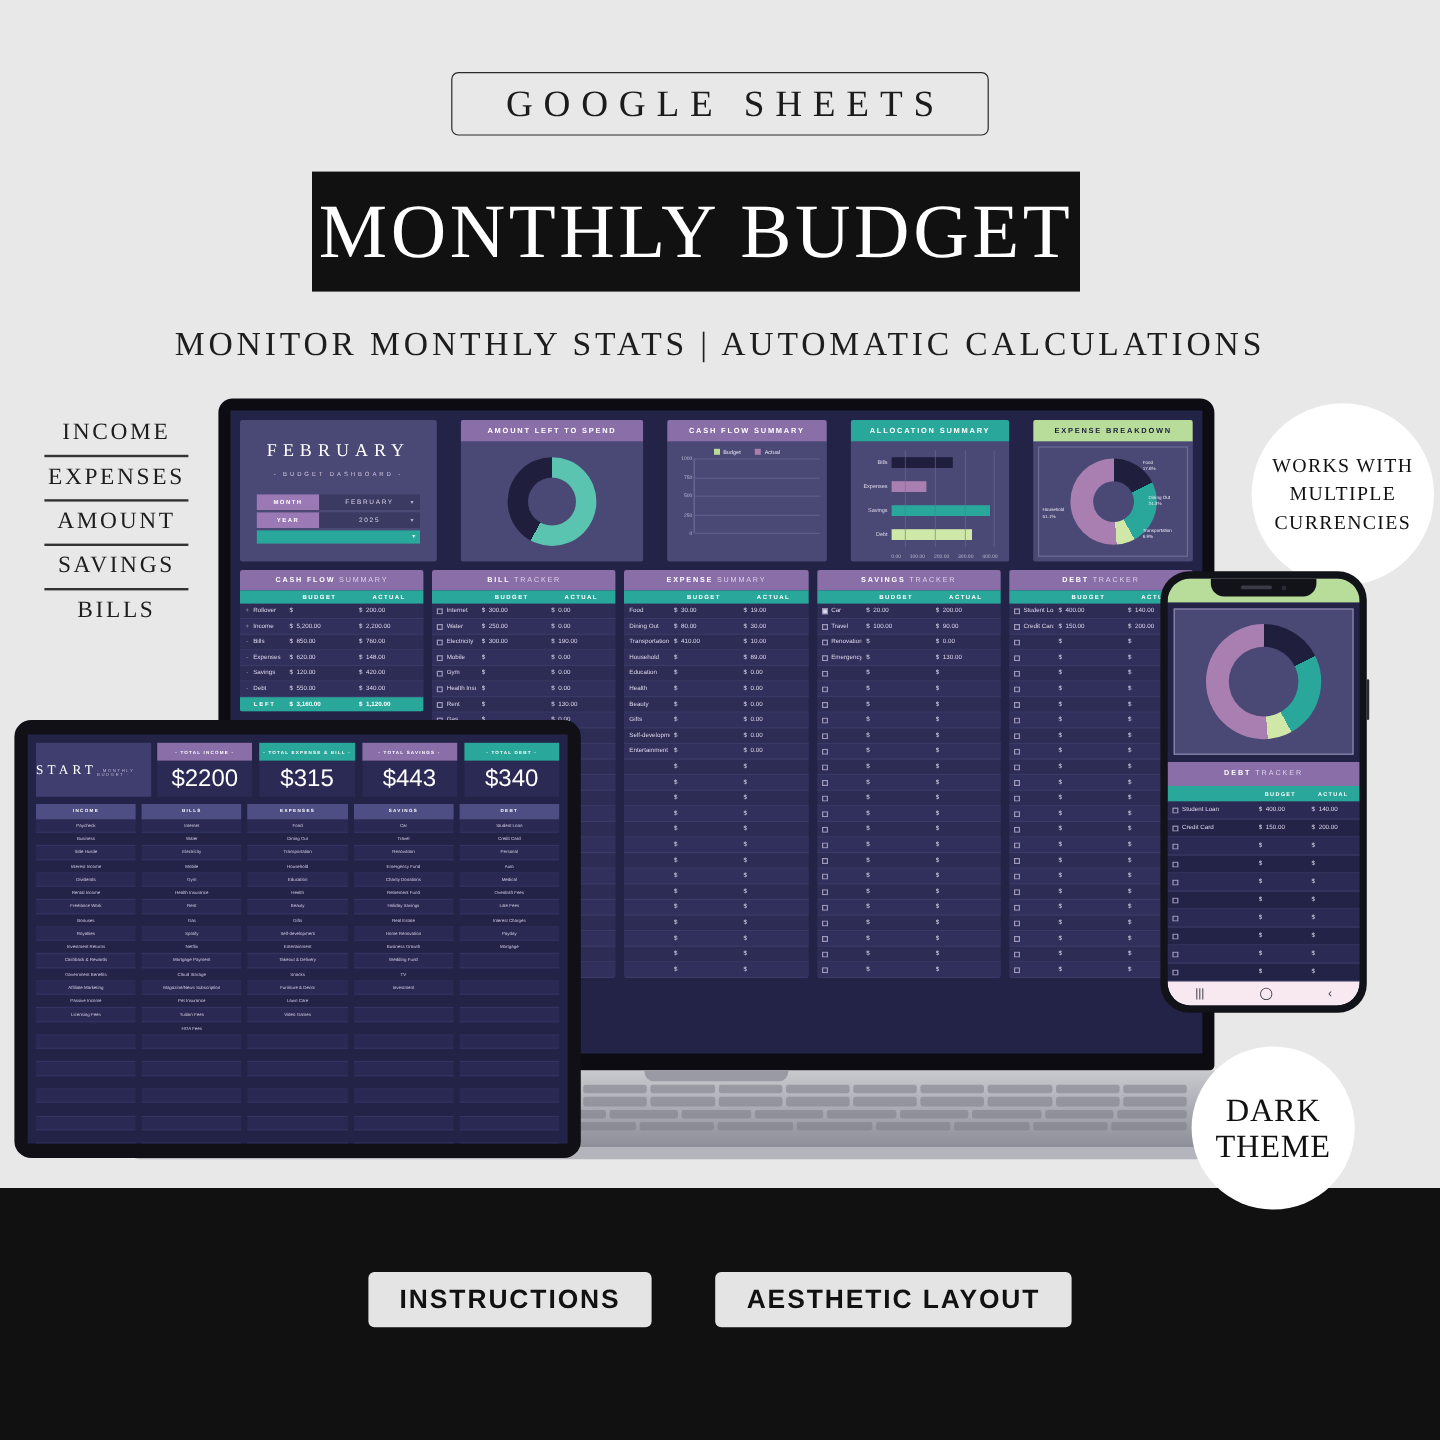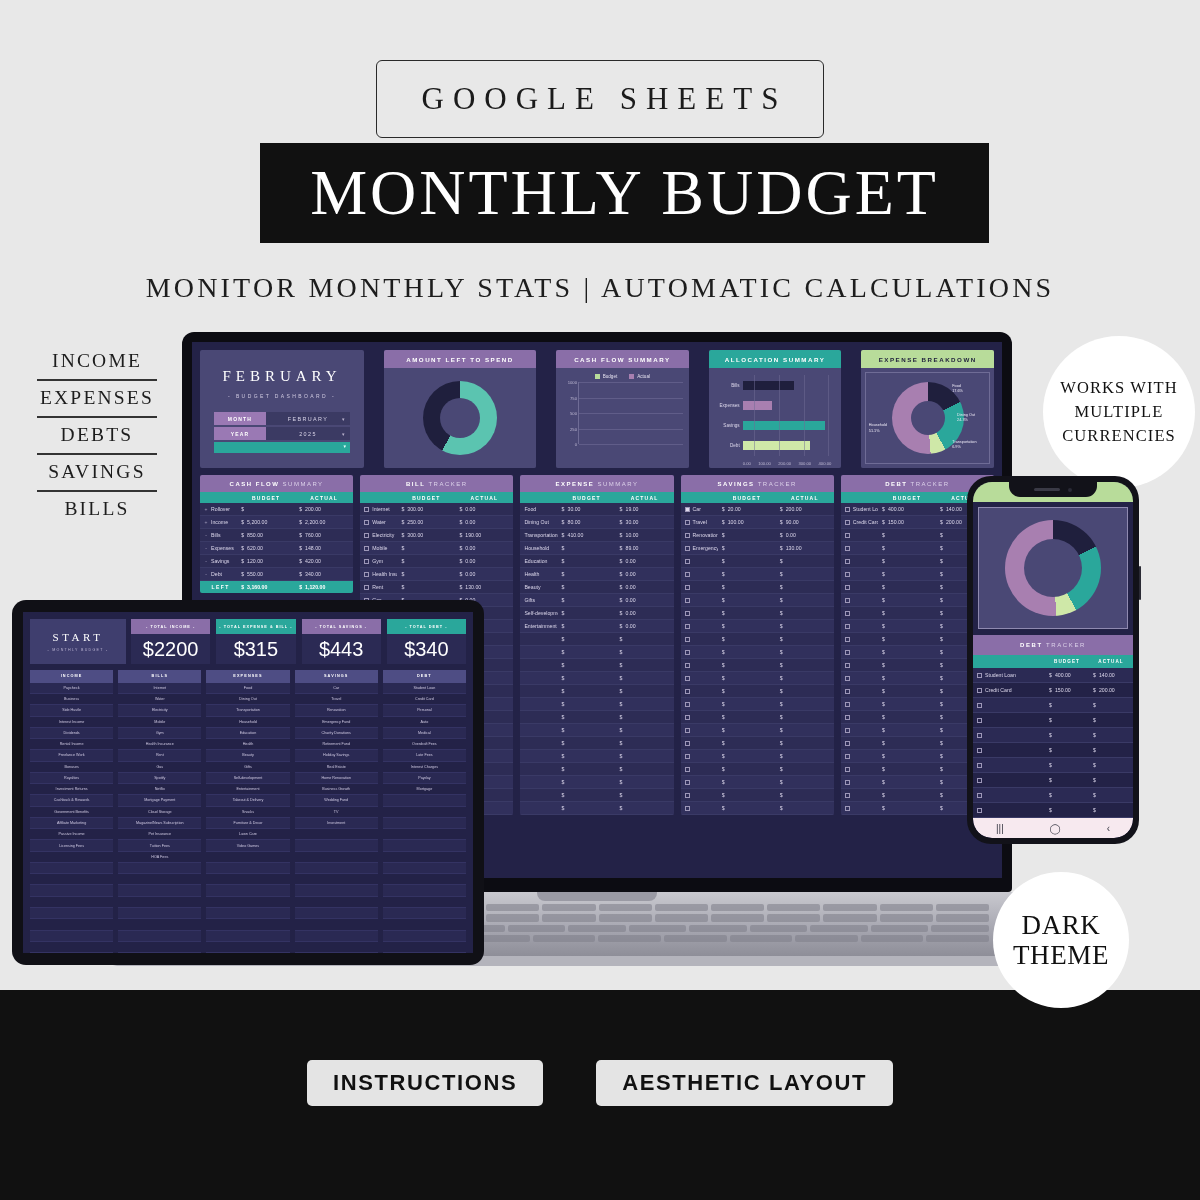--- a/index.html
+++ b/index.html
@@ -6,30 +6,30 @@
   body {
     width: 1200px; height: 1200px;
     background: #e8e8e8;
     font-family: "Liberation Sans", sans-serif;
     overflow: hidden; position: relative;
   }
   .stage { position: absolute; inset: 0; }
 
   
   .badge-sheets {
-    position: absolute; left: 376px; top: 60px; width: 448px; height: 78px;
+    position: absolute; left: 376px; top: 60px; width: 448px; height: 53px;
     border: 1.5px solid #2a2a2a; border-radius: 6px;
     display: flex; align-items: center; justify-content: center;
   }
   .badge-sheets span {
     font-family: "Liberation Serif", serif; font-size: 31px; letter-spacing: 9px;
     color: #1b1b1b; text-indent: 9px;
   }
   .title-bar {
-    position: absolute; left: 260px; top: 143px; width: 729px; height: 100px;
+    position: absolute; left: 260px; top: 143px; width: 640px; height: 100px;
     background: #111111; display: flex; align-items: center; justify-content: center;
   }
   .title-bar span {
     font-family: "Liberation Serif", serif; font-size: 64px; color: #ffffff;
     letter-spacing: 3px; font-weight: 400;
   }
   .subtitle {
     position: absolute; left: 0; top: 272px; width: 1200px; text-align: center;
     font-family: "Liberation Serif", serif; font-size: 28px; letter-spacing: 3.2px;
     color: #1d1d1d;
@@ -162,21 +162,21 @@
   .bullet { width: 4px; font-size: 5px; color: #9d97b8; flex: none; text-align: center; }
   .total-row { display: flex; height: 12px; align-items: center; background: #2aa79b; }
   .total-row .c-name { font-size: 5px; letter-spacing: 1.4px; color: #fff; font-weight: bold; justify-content: center; }
   .total-row .c-num { color: #fff; font-weight: bold; }
 
   
   .tablet { position: absolute; left: 12px; top: 600px; width: 472px; height: 365px; z-index: 30; }
   .tablet-body { width: 100%; height: 100%; background: #101016; border-radius: 14px; padding: 12px 11px; }
   .tablet-screen { width: 100%; height: 100%; background: #232247; overflow: hidden; position: relative; }
   .tb-top { display: flex; gap: 5px; padding: 7px 7px 0; height: 52px; }
-  .tb-start { width: 96px; background: #3f3e6e; display: flex; flex-direction: column; align-items: center; justify-content: center; }
+  .tb-start { width: 96px; background: #3f3e6e; display: flex; flex-direction: row; align-items: center; justify-content: center; }
   .tb-start .s1 { font-family: "Liberation Serif", serif; font-size: 11px; letter-spacing: 3.5px; color: #fff; }
   .tb-start .s2 { font-size: 3.6px; letter-spacing: 1.3px; color: #bdb6d4; margin-top: 5px; }
   .tb-kpi { flex: 1; display: flex; flex-direction: column; }
   .tb-kpi-hd { height: 15px; display: flex; align-items: center; justify-content: center; font-size: 3.8px; letter-spacing: 1px; color: #fff; font-weight: bold; }
   .tb-kpi-val { flex: 1; background: #2b2a54; display: flex; align-items: center; justify-content: center;
                 font-size: 20px; color: #fff; font-family: "Liberation Sans", sans-serif; }
   .tb-cols { display: flex; gap: 5px; padding: 6px 7px 0; height: calc(100% - 52px); }
   .tb-col { flex: 1; display: flex; flex-direction: column; }
   .tb-col-hd { background: #4e4d84; height: 13px; display: flex; align-items: center; justify-content: center;
                font-size: 3.8px; letter-spacing: 1.1px; color: #fff; font-weight: bold; }
@@ -215,21 +215,21 @@
   <div class="title-bar">
     <span>MONTHLY BUDGET</span>
   </div>
   <div class="subtitle">MONITOR MONTHLY STATS | AUTOMATIC CALCULATIONS</div>
 
   <div class="features">
       <div class="feat">INCOME</div>
       <div class="rule"></div>
       <div class="feat">EXPENSES</div>
       <div class="rule"></div>
-      <div class="feat">DEBTS</div>
+      <div class="feat">AMOUNT</div>
       <div class="rule"></div>
       <div class="feat">SAVINGS</div>
       <div class="rule"></div>
       <div class="feat">BILLS</div>
     </div>
 
   <div class="circ circ-currency">
       <div>WORKS WITH</div>
       <div>MULTIPLE</div>
       <div>CURRENCIES</div>

